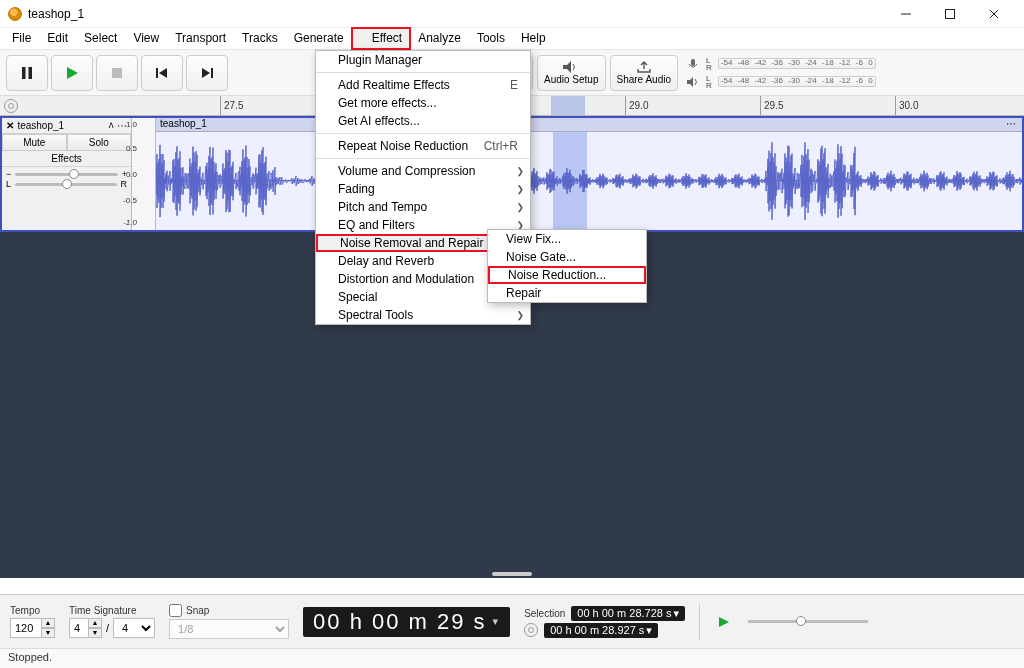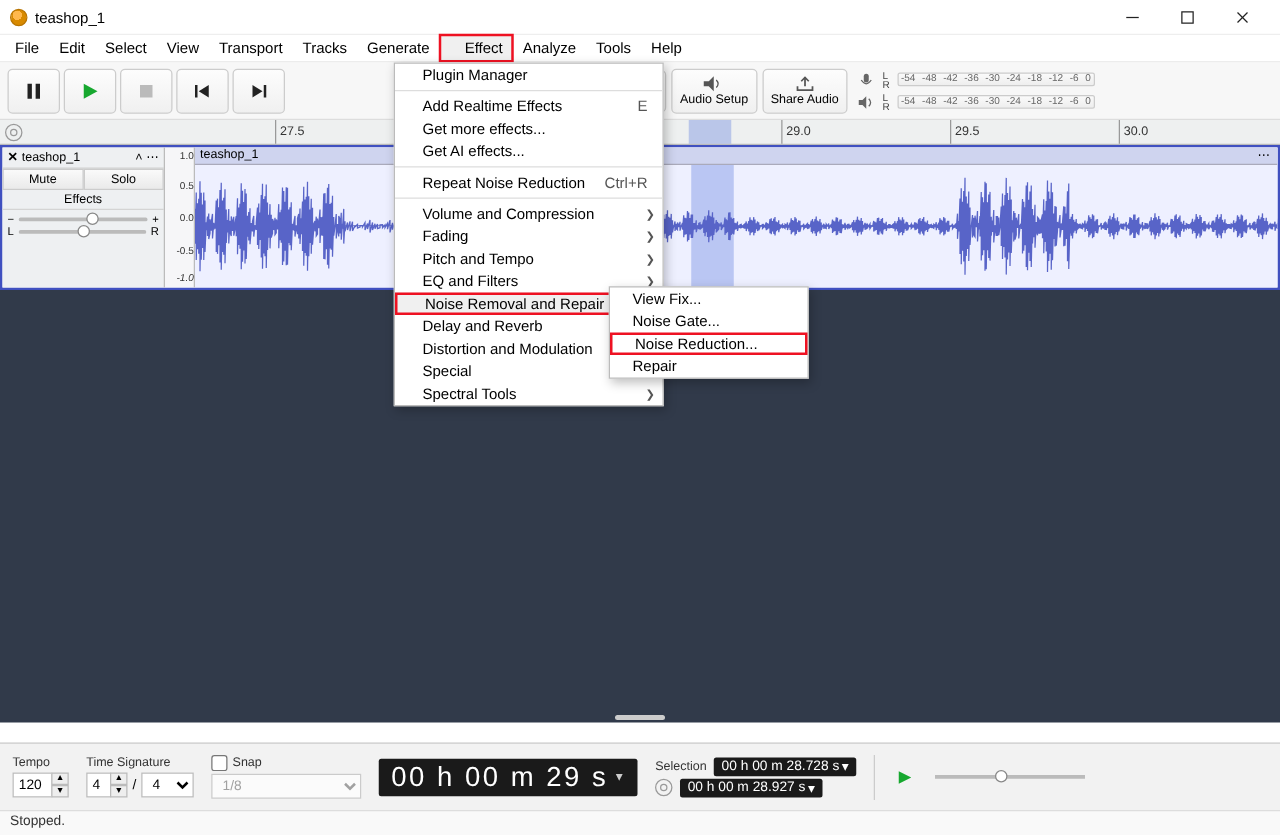--- a/index.html
+++ b/index.html
@@ -35,21 +35,21 @@
 .tcp .hdr { display: flex; align-items: center; gap: 3px; padding: 2px 4px; border-bottom: 1px solid #d0d0d0; }
 .tcp .hdr .x { font-weight: bold; }
 .tcp .mrow { display: flex; gap: 0; }
 .tcp .mbtn { flex: 1; text-align: center; padding: 2px 0; background: linear-gradient(#fafafa,#eaeaea); border: 1px solid #ccc; font-size: 10px; }
 .tcp .effects { text-align: center; padding: 2px 0; border-bottom: 1px solid #d4d4d4; }
 .tcp .sliders { padding: 2px 4px; }
 .tcp .sl { display:flex; align-items:center; gap:4px; font-size:9px; }
 .tcp .sl .track { flex:1; height:3px; background:#bbb; border-radius:2px; position:relative; }
 .tcp .sl .thumb { position:absolute; top:-4px; width:10px; height:10px; border-radius:50%; background:#fff; border:1px solid #888; }
 .vscale { width: 24px; background: #f6f6f8; border-right: 1px solid #bbb; font-size: 8px; color: #333; position: relative; }
-.vscale span { position: absolute; right: 0; }
+.vscale span { position: absolute; right: 18px; }
 .wave { flex: 1; position: relative; background: #eef0ff; overflow: hidden; }
 .wave .cliphdr { position:absolute; top:0; left:0; right:0; height:14px; background: #cfd4ef; border-bottom:1px solid #aab; font-size:10px; padding-left:4px; }
 .wave .cliphdr .dots { position:absolute; right:6px; top:0; }
 .wave .zero { position:absolute; left:0; right:0; top:62px; height:1px; background:#8892cc; }
 .wave .sel { position:absolute; top:14px; bottom:0; background: rgba(90,120,220,.35); }
 .wave svg { position:absolute; top:14px; left:0; }
 .dropdown { position: absolute; background: #fff; border: 1px solid #bbb; box-shadow: 2px 3px 8px rgba(0,0,0,.25); font-size: 12px; z-index: 50; }
 .dd-main { left: 271px; top: 0px; width: 216px; }
 .dd-sub  { left: 487px; top: 185px; width: 160px; }
 .dropdown .row { display:flex; align-items:center; height:18px; padding: 0 16px 0 22px; position:relative; }

